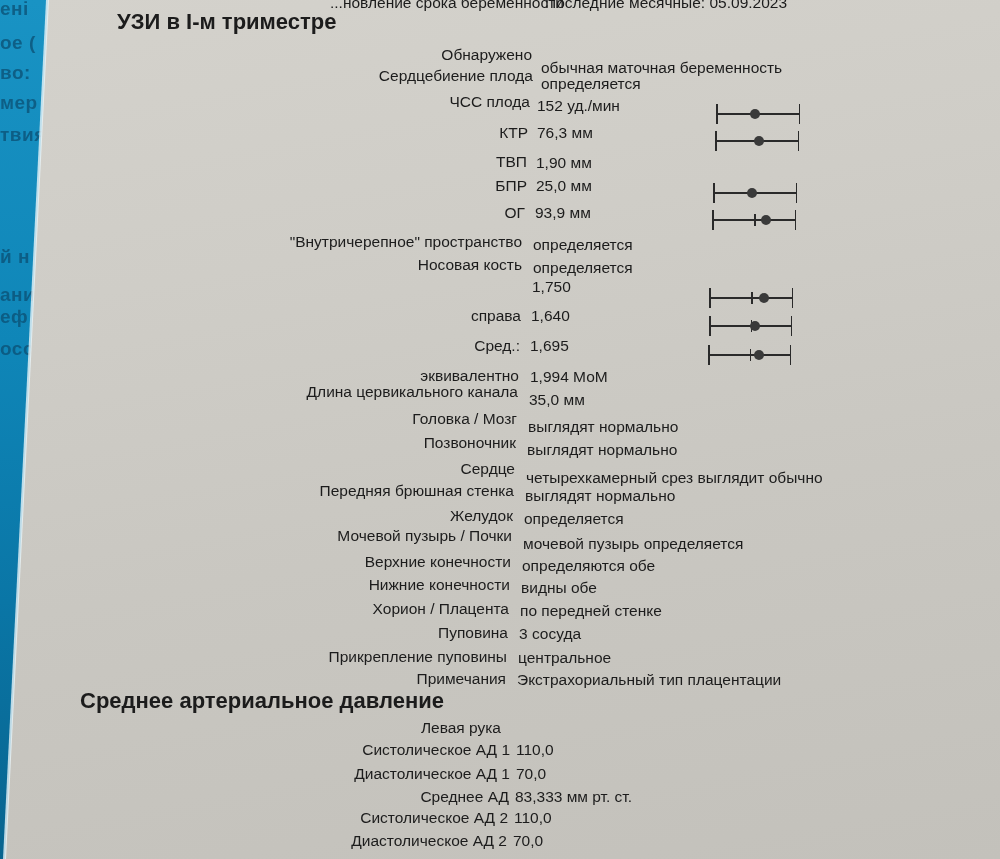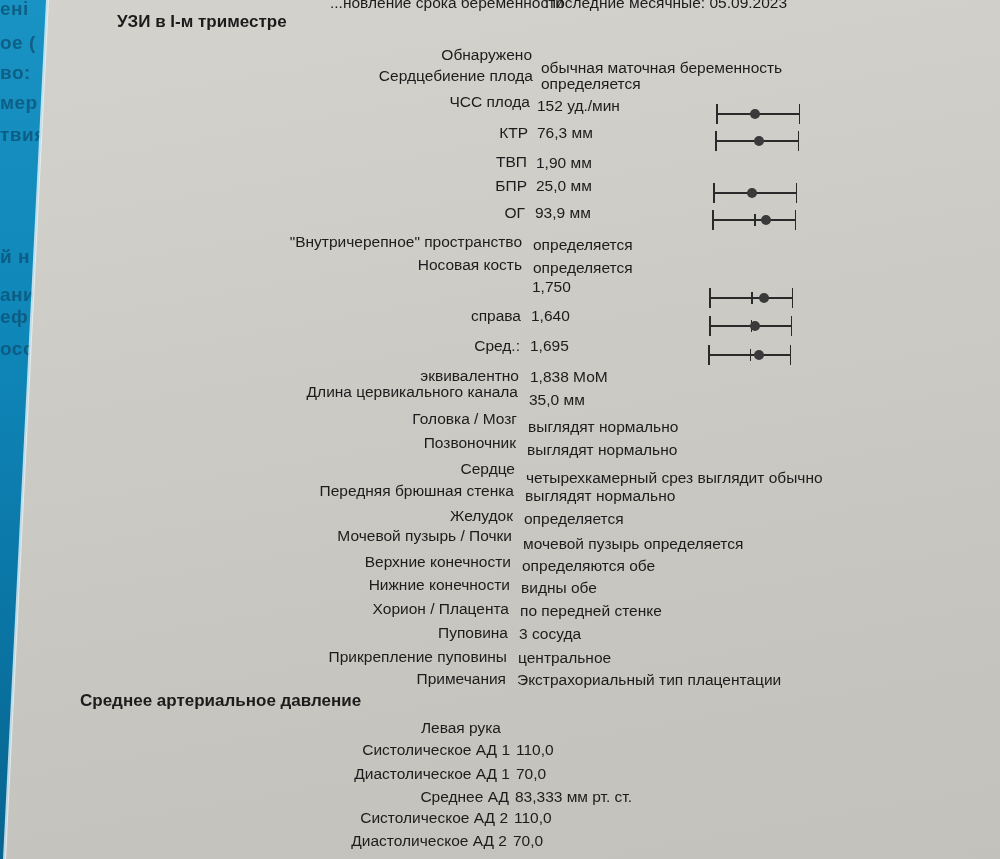--- a/index.html
+++ b/index.html
@@ -24,21 +24,21 @@
     }
     .paper-edge {
       position: absolute; left: 0; top: 0; width: 1000px; height: 859px;
       background: #e8f4f8;
       clip-path: polygon(46px 0, 49px 0, 6px 859px, 3px 859px);
       opacity: .8;
     }
     .doc { position: absolute; left: 0; top: 0; width: 1000px; height: 859px; }
     .t { position: absolute; white-space: nowrap; font-size: 15.5px; line-height: 18px; }
     .lbl { text-align: right; }
-    .h { font-weight: bold; font-size: 17px; }
+    .h { font-weight: bold; font-size: 22px; }
     .pbar { position: absolute; height: 20px; }
     .pbar .line { position: absolute; left: 0; right: 0; top: 9px; height: 1.5px; background: #2a2a2a; }
     .pbar .capl, .pbar .capr, .pbar .mid { position: absolute; top: 0; width: 1.5px; height: 20px; background: #2a2a2a; }
     .pbar .capl { left: 0; } .pbar .capr { right: 0; }
     .pbar .mid { height: 12px; top: 4px; }
     .pbar .dot { position: absolute; top: 5px; width: 10px; height: 10px; border-radius: 50%; background: #3a3a3a; margin-left: -5px; }
   </style>
 </head>
 <body>
 
@@ -94,21 +94,21 @@
 
   <div class="t" style="left:532px; top:278px;">1,750</div>
 
   <div class="t lbl" style="right:479px; top:307px;">справа</div>
   <div class="t" style="left:531px; top:307px;">1,640</div>
 
   <div class="t lbl" style="right:480px; top:337px;">Сред.:</div>
   <div class="t" style="left:530px; top:337px;">1,695</div>
 
   <div class="t lbl" style="right:481px; top:367px;">эквивалентно</div>
-  <div class="t" style="left:530px; top:368px;">1,838  МоМ</div>
+  <div class="t" style="left:530px; top:368px;">1,994  МоМ</div>
 
   <div class="t lbl" style="right:482px; top:383px;">Длина цервикального канала</div>
   <div class="t" style="left:529px; top:391px;">35,0  мм</div>
 
   <div class="t lbl" style="right:483px; top:410px;">Головка / Мозг</div>
   <div class="t" style="left:528px; top:418px;">выглядят нормально</div>
 
   <div class="t lbl" style="right:484px; top:434px;">Позвоночник</div>
   <div class="t" style="left:527px; top:441px;">выглядят нормально</div>
 

